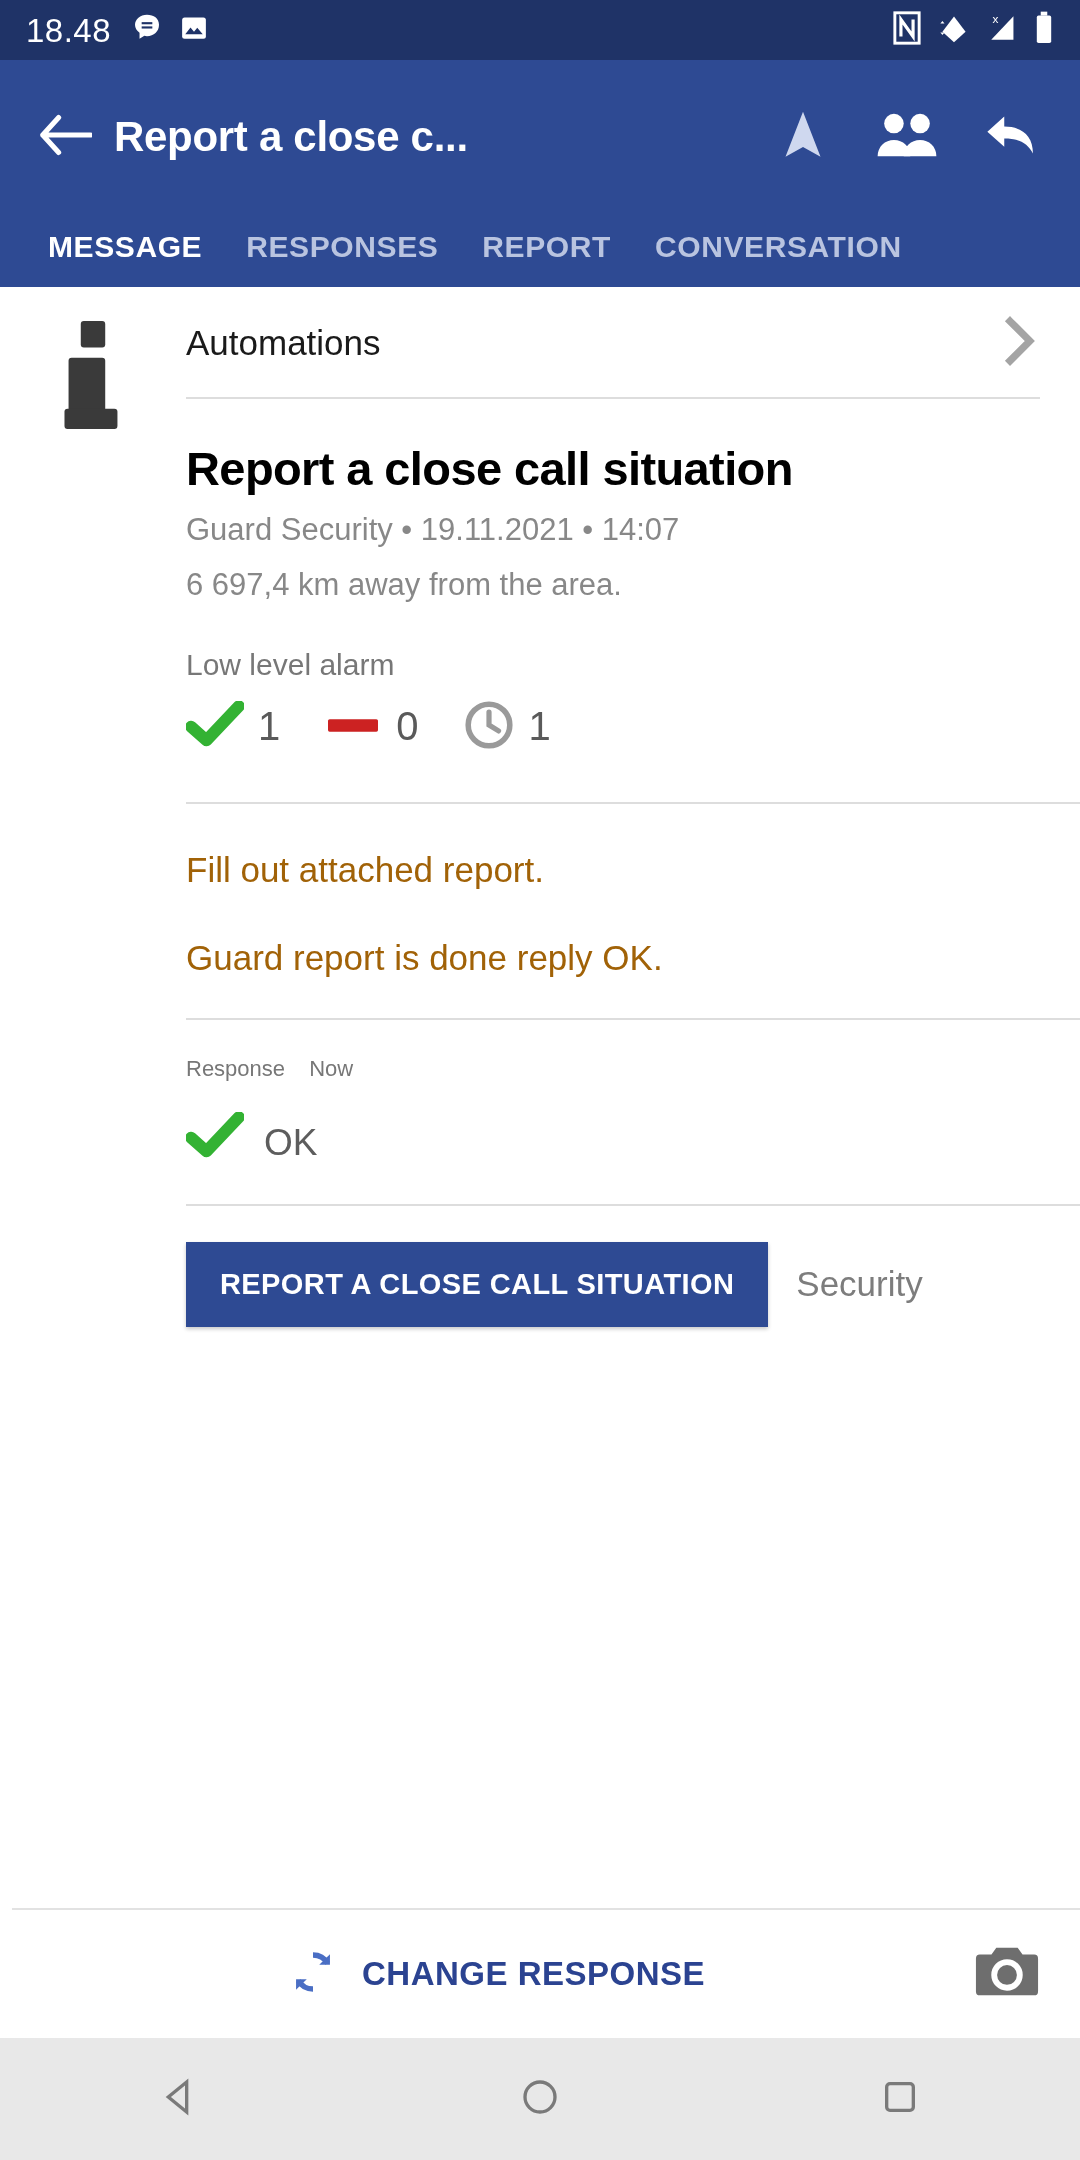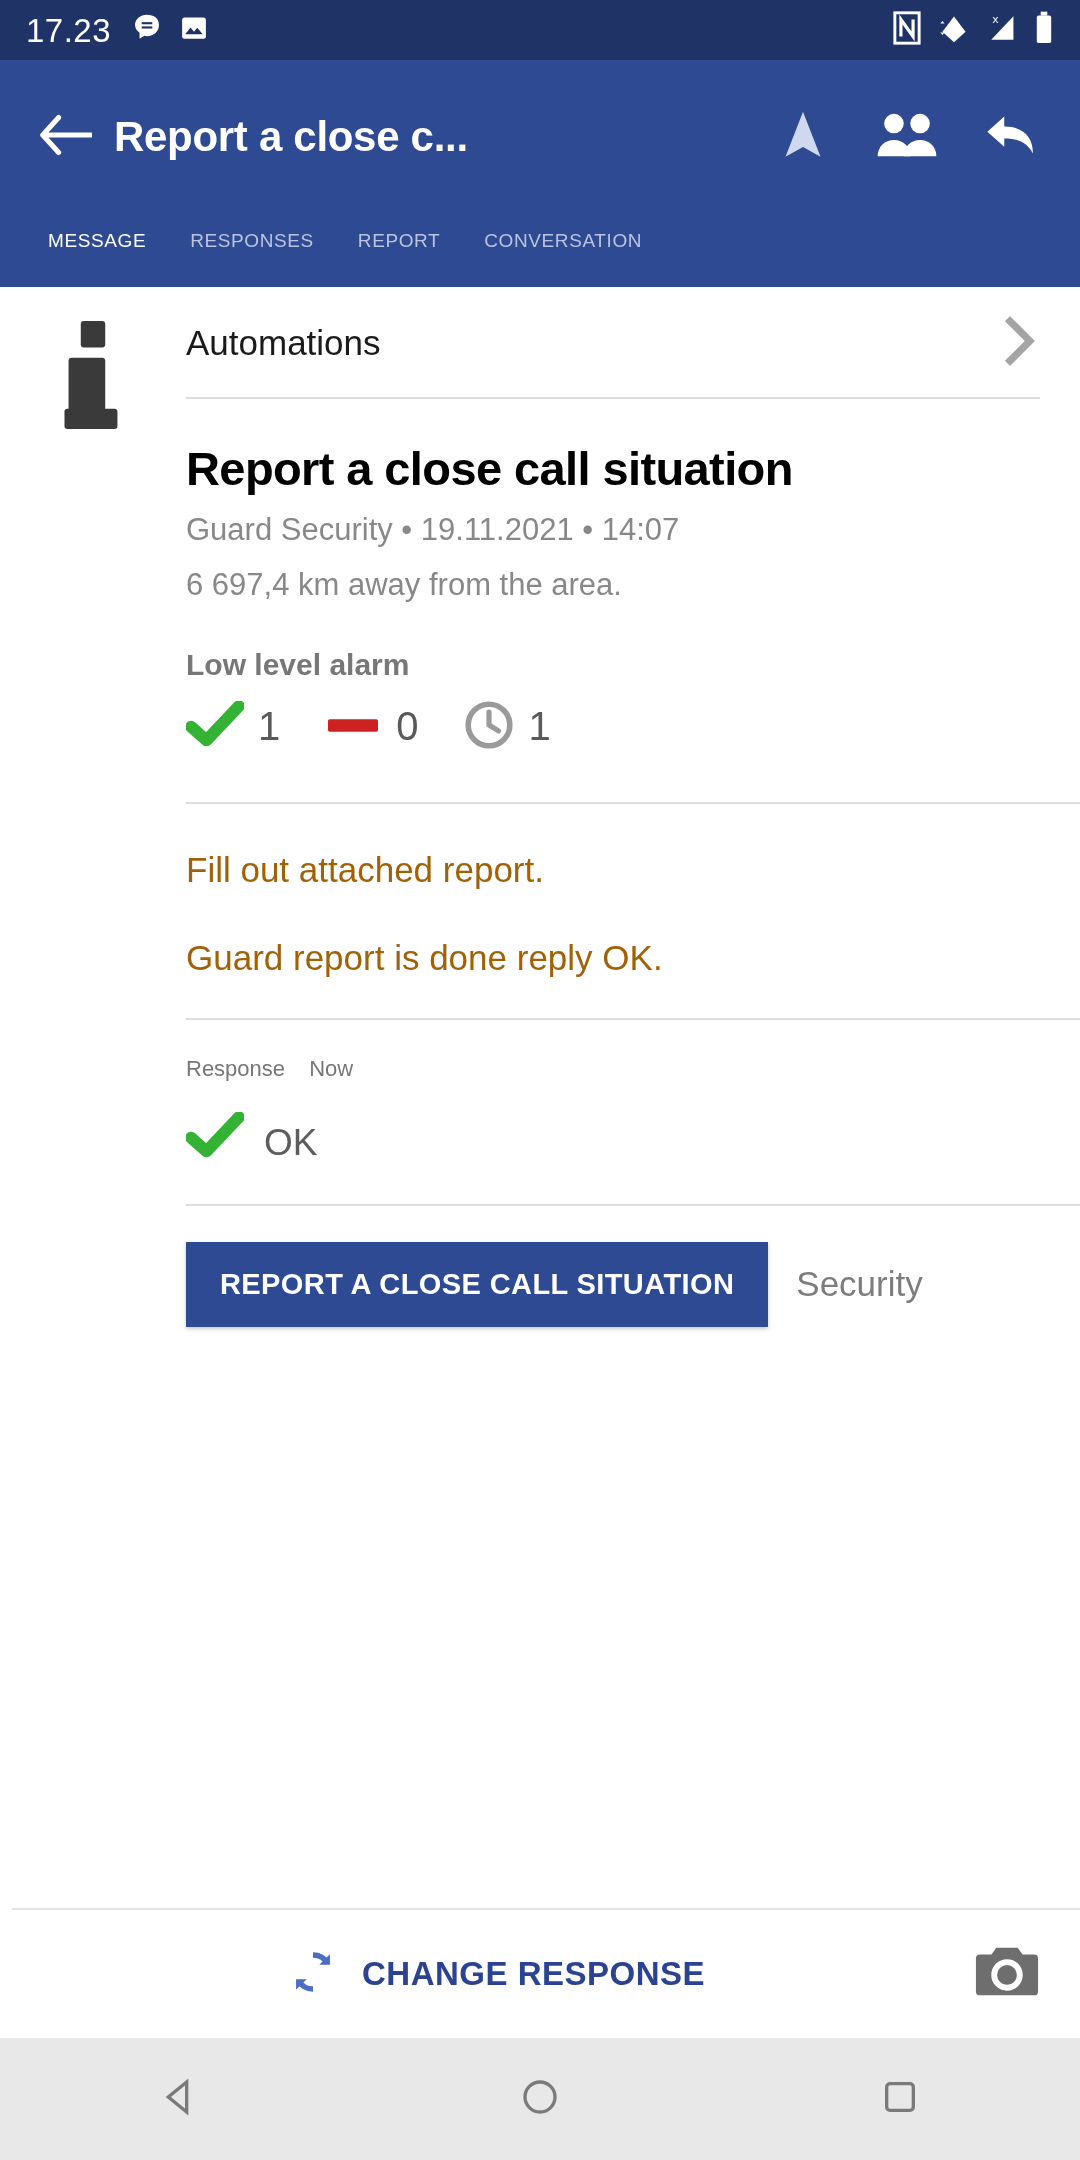--- a/index.html
+++ b/index.html
@@ -91,22 +91,22 @@
 
   
   .tabs {
     display: flex;
     align-items: flex-start;
     padding: 38px 26px 0 26px;
     height: 95px;
     box-sizing: border-box;
   }
   .tab {
-    font-size: 19px;
-    font-weight: normal;
+    font-size: 30px;
+    font-weight: bold;
     letter-spacing: 0.6px;
     padding: 0 22px;
     color: #b9c4e0;
     white-space: nowrap;
   }
   .tab.active { color: #ffffff; }
 
   
   .content {
     position: relative;
@@ -153,21 +153,20 @@
   .msg-meta {
     font-size: 31px;
     color: #888888;
     margin-top: 14px;
     line-height: 1.32;
   }
   .alarm-label {
     font-size: 30px;
     color: #777777;
     margin-top: 42px;
-    font-weight: bold;
   }
   .alarm-row {
     display: flex;
     align-items: center;
     margin-top: 10px;
     height: 70px;
   }
   .alarm-item {
     display: flex;
     align-items: center;
@@ -278,21 +277,21 @@
     height: 90px;
     display: flex;
     align-items: center;
     justify-content: center;
   }
 </style>
 </head>
 <body>
 
 <div class="status-bar">
-  <div class="status-clock">17.23</div>
+  <div class="status-clock">18.48</div>
   <div class="status-left-icons">
     <span class="ic">
       <svg width="32" height="32" viewBox="0 0 24 24">
           <path fill="#fff" d="M12 2C6.9 2 3 5.4 3 9.6c0 2.4 1.3 4.5 3.4 5.9V20l3.6-2.1c.6.1 1.3.2 2 .2 5.1 0 9-3.4 9-8.5S17.1 2 12 2z"></path>
           <rect x="8" y="7.6" width="8" height="1.6" fill="#1f3367"></rect>
           <rect x="8" y="10.8" width="8" height="1.6" fill="#1f3367"></rect>
         </svg>
     </span>
     <span class="ic">
       <svg width="30" height="30" viewBox="0 0 24 24">

